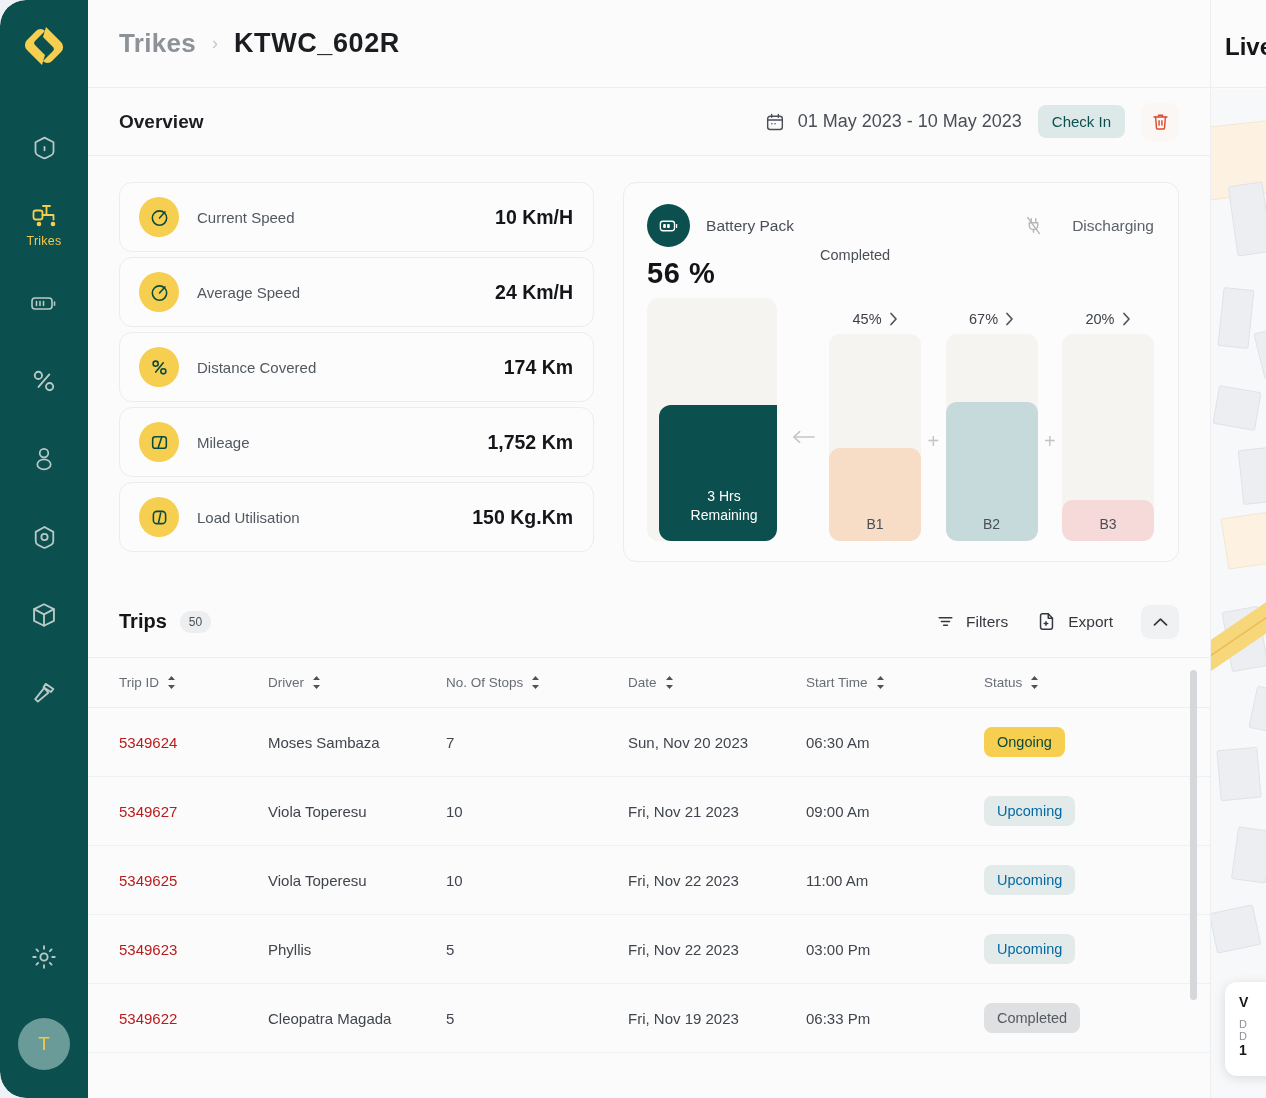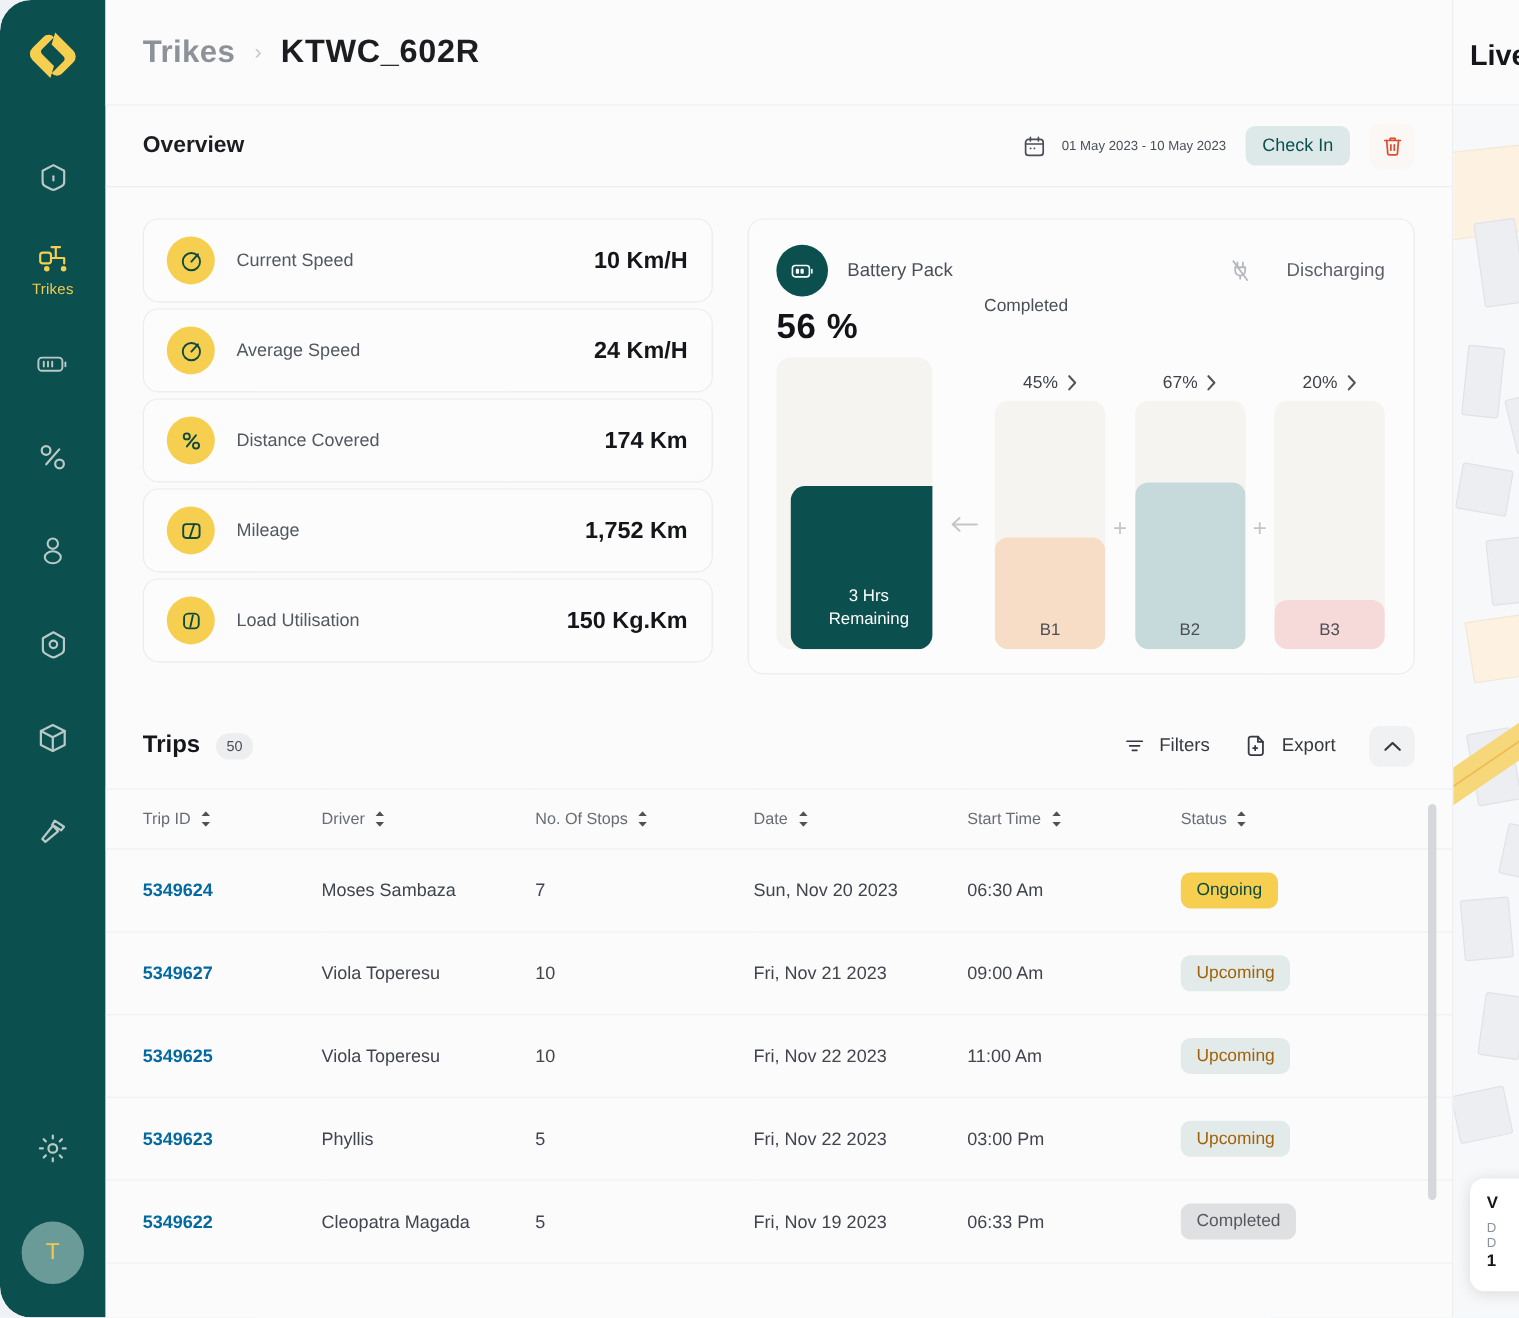--- a/index.html
+++ b/index.html
@@ -61,21 +61,21 @@
   .crumb-leaf { font-size: 27px; font-weight: bold; color: #1b1d21; letter-spacing: .6px; }
 
   .overview-bar {
     height: 68px; flex: none;
     display: flex; align-items: center; padding: 0 31px;
     border-bottom: 1px solid #edeef0;
   }
   .overview-title { font-size: 19px; font-weight: bold; color: #1b1d21; }
   .ob-right { margin-left: auto; display: flex; align-items: center; gap: 16px; }
   .daterange { display: flex; align-items: center; gap: 13px; cursor: pointer; }
-  .daterange-text { font-size: 11px; color: #4a4f57; }
+  .daterange-text { font-size: 18px; color: #4a4f57; }
   .checkin-btn {
     background: #dde9e9; color: #0c4f4f;
     font-size: 15px; padding: 8px 14px; border-radius: 8px;
     border: none; cursor: pointer; font-family: inherit;
   }
   .trash-btn {
     width: 38px; height: 38px; border-radius: 9px; background: #faf7f5;
     display: flex; align-items: center; justify-content: center; cursor: pointer; border:none;
   }
 
@@ -159,32 +159,32 @@
   }
 
   .table-wrap { flex: 1; position: relative; overflow: hidden; }
   table { width: 1122px; border-collapse: collapse; table-layout: fixed; }
   th {
     text-align: left; font-size: 13.5px; font-weight: normal; color: #686d75;
     padding: 17px 0 17px 0; border-bottom: 1px solid #edeef0; background: #fbfbfb;
   }
   th .thc { display: flex; align-items: center; gap: 8px; cursor: pointer; }
   td { font-size: 15px; color: #40454d; padding: 19px 0; border-bottom: 1px solid #f0f1f2; }
-  td.tid { font-weight: bold; color: #0369a1; }
+  td.tid { font-weight: normal; color: #b91c1c; }
   .c1 { width: 180px; padding-left: 31px !important; }
   .c2 { width: 178px; }
   .c3 { width: 182px; }
   .c4 { width: 178px; }
   .c5 { width: 178px; }
   .c6 { width: 226px; }
   .badge {
     display: inline-block; font-size: 14.5px; padding: 7px 13px; border-radius: 8px;
   }
   .badge-ongoing { background: #f6cf50; color: #0d4a3e; }
-  .badge-upcoming { background: #e2eaea; color: #a16207; }
+  .badge-upcoming { background: #e2eaea; color: #0369a1; }
   .badge-completed { background: #dfe0e2; color: #55595f; }
 
   .vscroll {
     position: absolute; right: 13px; top: 12px; width: 7px; height: 330px;
     background: #d5d7da; border-radius: 4px;
   }
 
   
   .mappanel {
     position: absolute; left: 1210px; top: 0; width: 56px; height: 1098px;

